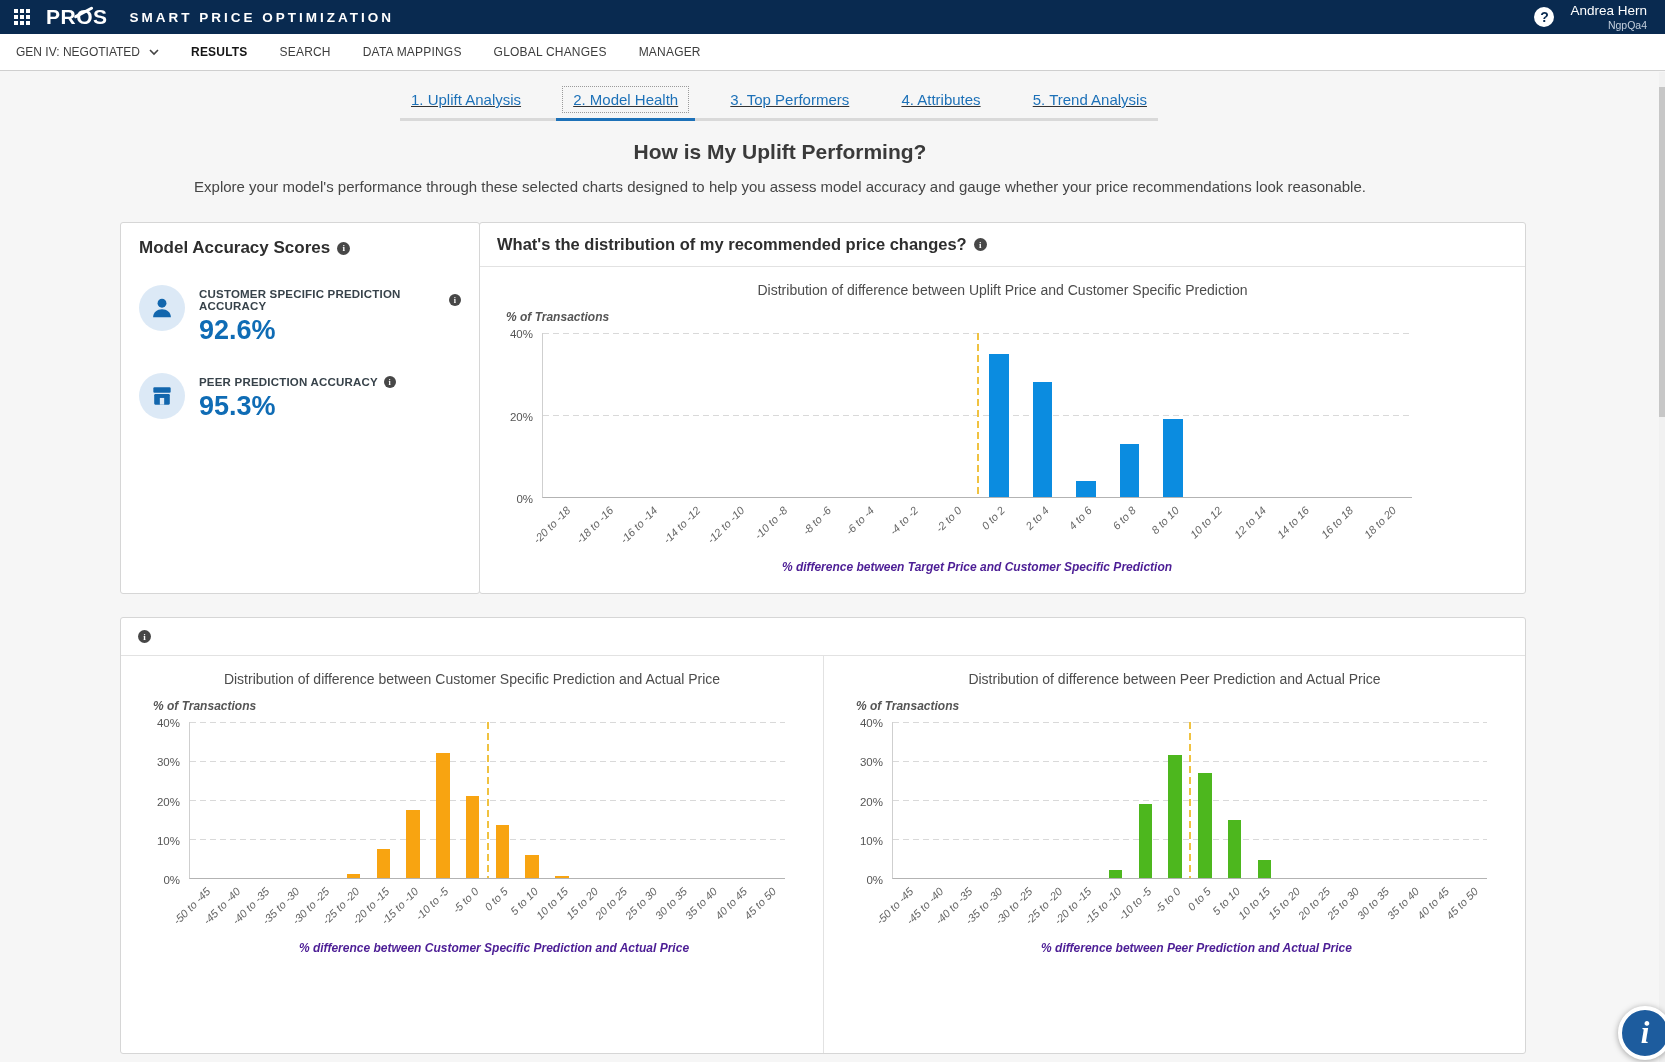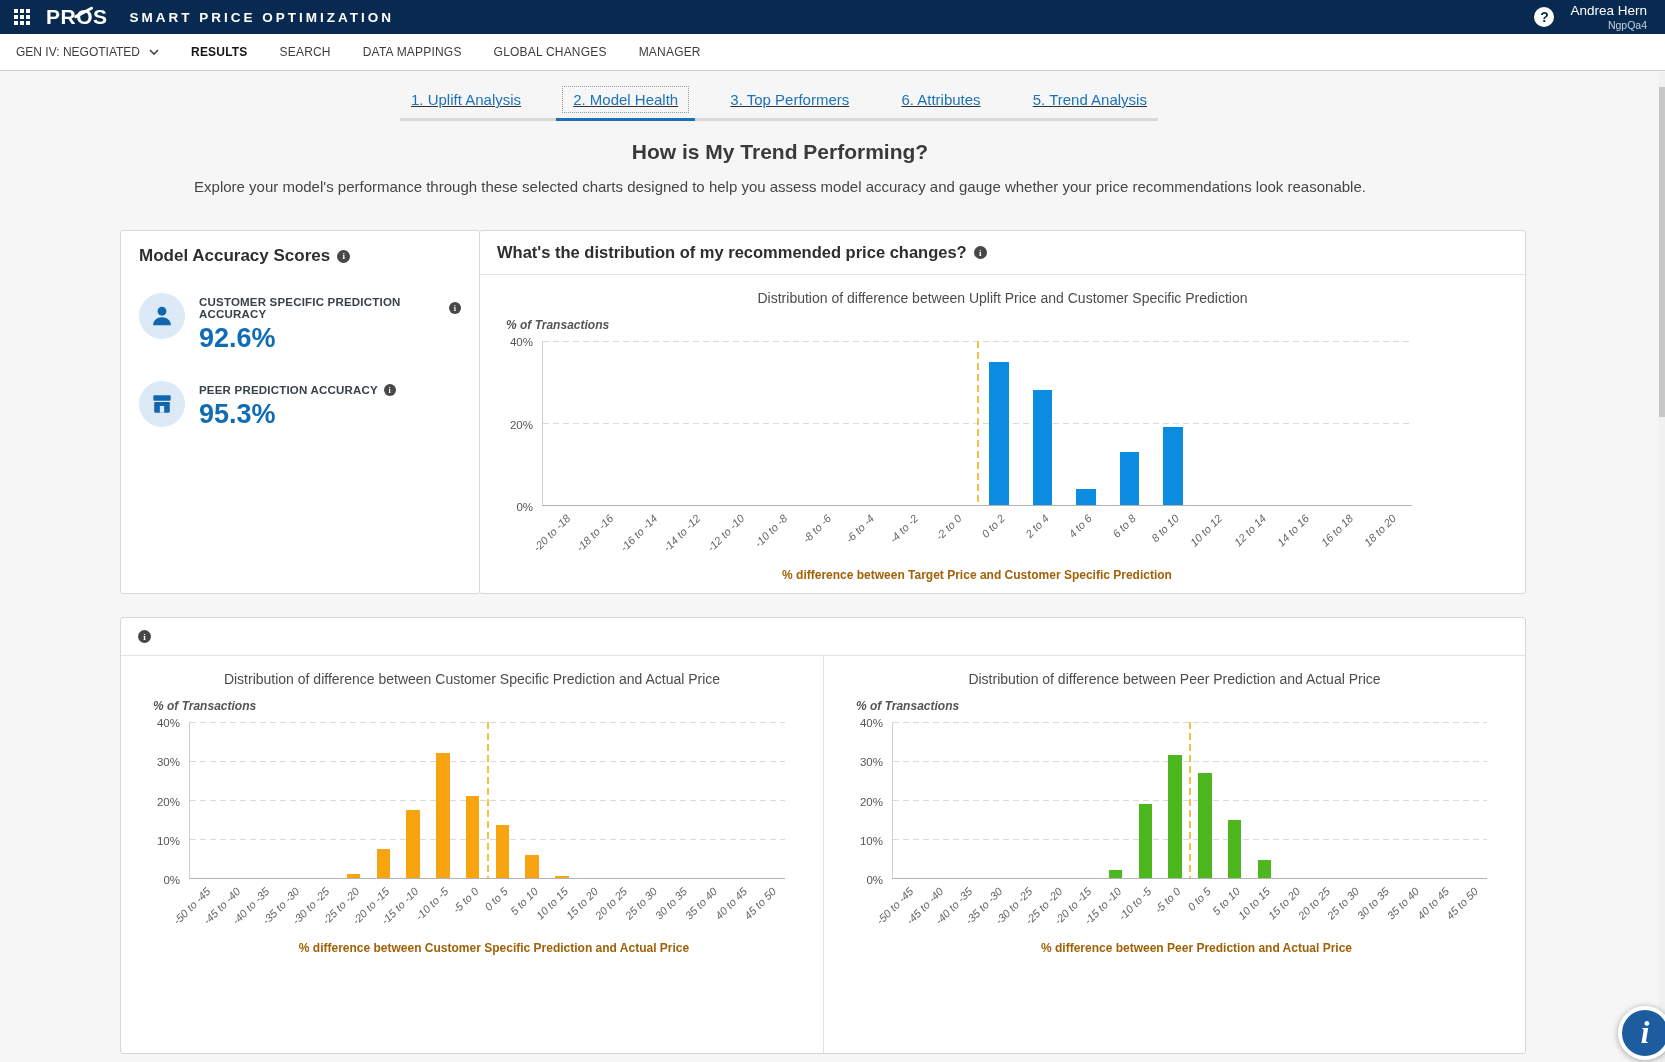--- a/index.html
+++ b/index.html
@@ -34,21 +34,21 @@
   .tabs-row::after { content:''; position:absolute; left:0; right:0; bottom:0; height:3px; background:#d9d9d9; }
   .tab { position:relative; padding:6px 0 13px; font-size:15px; color:#1d71b8; cursor:pointer; }
   .tab-label { padding:4px 10px; border:1px dotted transparent; }
   .tab.active .tab-label { border-color:#9a9a9a; }
   .tab.active::after { content:''; position:absolute; left:-6px; right:-6px; bottom:0; height:3px; background:#1d71b8; z-index:1; }
   .page-title { text-align:center; font-size:21px; font-weight:700; color:#3a3a3a; margin-top:19px; }
   .page-subtitle { text-align:center; font-size:15px; color:#464646; margin-top:14px; }
 
   
   .content { margin:0 139px 0 120px; }
-  .panel { background:#fff; border:1px solid #d6d6d6; border-radius:3px;margin-top:8px; }
+  .panel { background:#fff; border:1px solid #d6d6d6; border-radius:3px; }
   .row1 { display:flex; margin-top:27px; height:372px; }
   .accuracy-panel { width:360px; flex:0 0 360px; padding:15px 18px; }
   .dist-panel { flex:1; margin-left:-1px; display:flex; flex-direction:column; }
   .panel-header { font-size:16.5px; font-weight:700; color:#2e2e2e; padding:12px 17px; border-bottom:1px solid #e2e2e2;
                   display:flex; align-items:center; gap:7px; }
   .accuracy-title { font-size:17px; font-weight:700; color:#2e2e2e; display:flex; align-items:center; gap:7px; }
   .info-icon { width:13px; height:13px; border-radius:50%; background:#474747; color:#fff; font-size:9px; font-weight:700;
                display:inline-flex; align-items:center; justify-content:center; font-family:"Liberation Serif",serif;
                flex:0 0 13px; cursor:pointer; }
   .metric { display:flex; gap:14px; margin-top:27px; }
@@ -78,21 +78,21 @@
   .chart-plot { position:relative; height:165px; border-left:1px solid #cfcfcf; border-bottom:1px solid #b3b3b3; }
   .chart-small .chart-plot { height:157px; }
   .gridline { position:absolute; left:0; right:0; height:1px;
               background:repeating-linear-gradient(90deg,#d9d9d9 0 6px,transparent 6px 10px); }
   .bar { position:absolute; bottom:0; }
   .zero-line { position:absolute; top:0; bottom:0; width:2px; margin-left:-1px;
                background:repeating-linear-gradient(180deg,#f0c240 0 7px,transparent 7px 11px); }
   .chart-xlabels { position:relative; height:62px; }
   .xlabel { position:absolute; top:6px; white-space:nowrap; font-size:11px; font-style:italic; color:#666;
             transform-origin:100% 0; transform:rotate(-45deg); }
-  .chart-xtitle { text-align:center; font-weight:700; font-size:12px; color:#a16207; padding-left:44px; }
+  .chart-xtitle { text-align:center; font-style:italic; font-weight:700; font-size:12px; color:#4c1d95; padding-left:44px; }
   .chart-large .chart-xtitle { padding-right:95px; }
 
   
   .info-fab { position:fixed; right:-7px; bottom:2px; width:54px; height:54px; border-radius:50%; background:#1d5c9e;
               border:4px solid #fff; box-shadow:0 1px 6px rgba(0,0,0,.35); color:#fff; display:flex; align-items:center;
               justify-content:center; font-family:"Liberation Serif",serif; font-style:italic; font-weight:700;
               font-size:31px; cursor:pointer; z-index:50; }
 
   
   .scrollbar { position:fixed; right:0; top:72px; bottom:0; width:6px; background:#f1f1f1; }
@@ -142,24 +142,24 @@
   <div class="nav-item">DATA MAPPINGS</div>
   <div class="nav-item">GLOBAL CHANGES</div>
   <div class="nav-item">MANAGER</div>
 </nav>
 
 <div class="head-block">
   <div class="tabs-row">
     <div class="tab"><span class="tab-label">1. Uplift Analysis</span></div>
     <div class="tab active"><span class="tab-label">2. Model Health</span></div>
     <div class="tab"><span class="tab-label">3. Top Performers</span></div>
-    <div class="tab"><span class="tab-label">6. Attributes</span></div>
+    <div class="tab"><span class="tab-label">4. Attributes</span></div>
     <div class="tab"><span class="tab-label">5. Trend Analysis</span></div>
   </div>
-  <h1 class="page-title">How is My Trend Performing?</h1>
+  <h1 class="page-title">How is My Uplift Performing?</h1>
   <div class="page-subtitle">Explore your model's performance through these selected charts designed to help you assess model accuracy and gauge whether your price recommendations look reasonable.</div>
 </div>
 
 <div class="content">
 
   <div class="row1">
     <section class="panel accuracy-panel">
       <div class="accuracy-title">
         <span>Model Accuracy Scores</span>
         <span class="info-icon">i</span>

